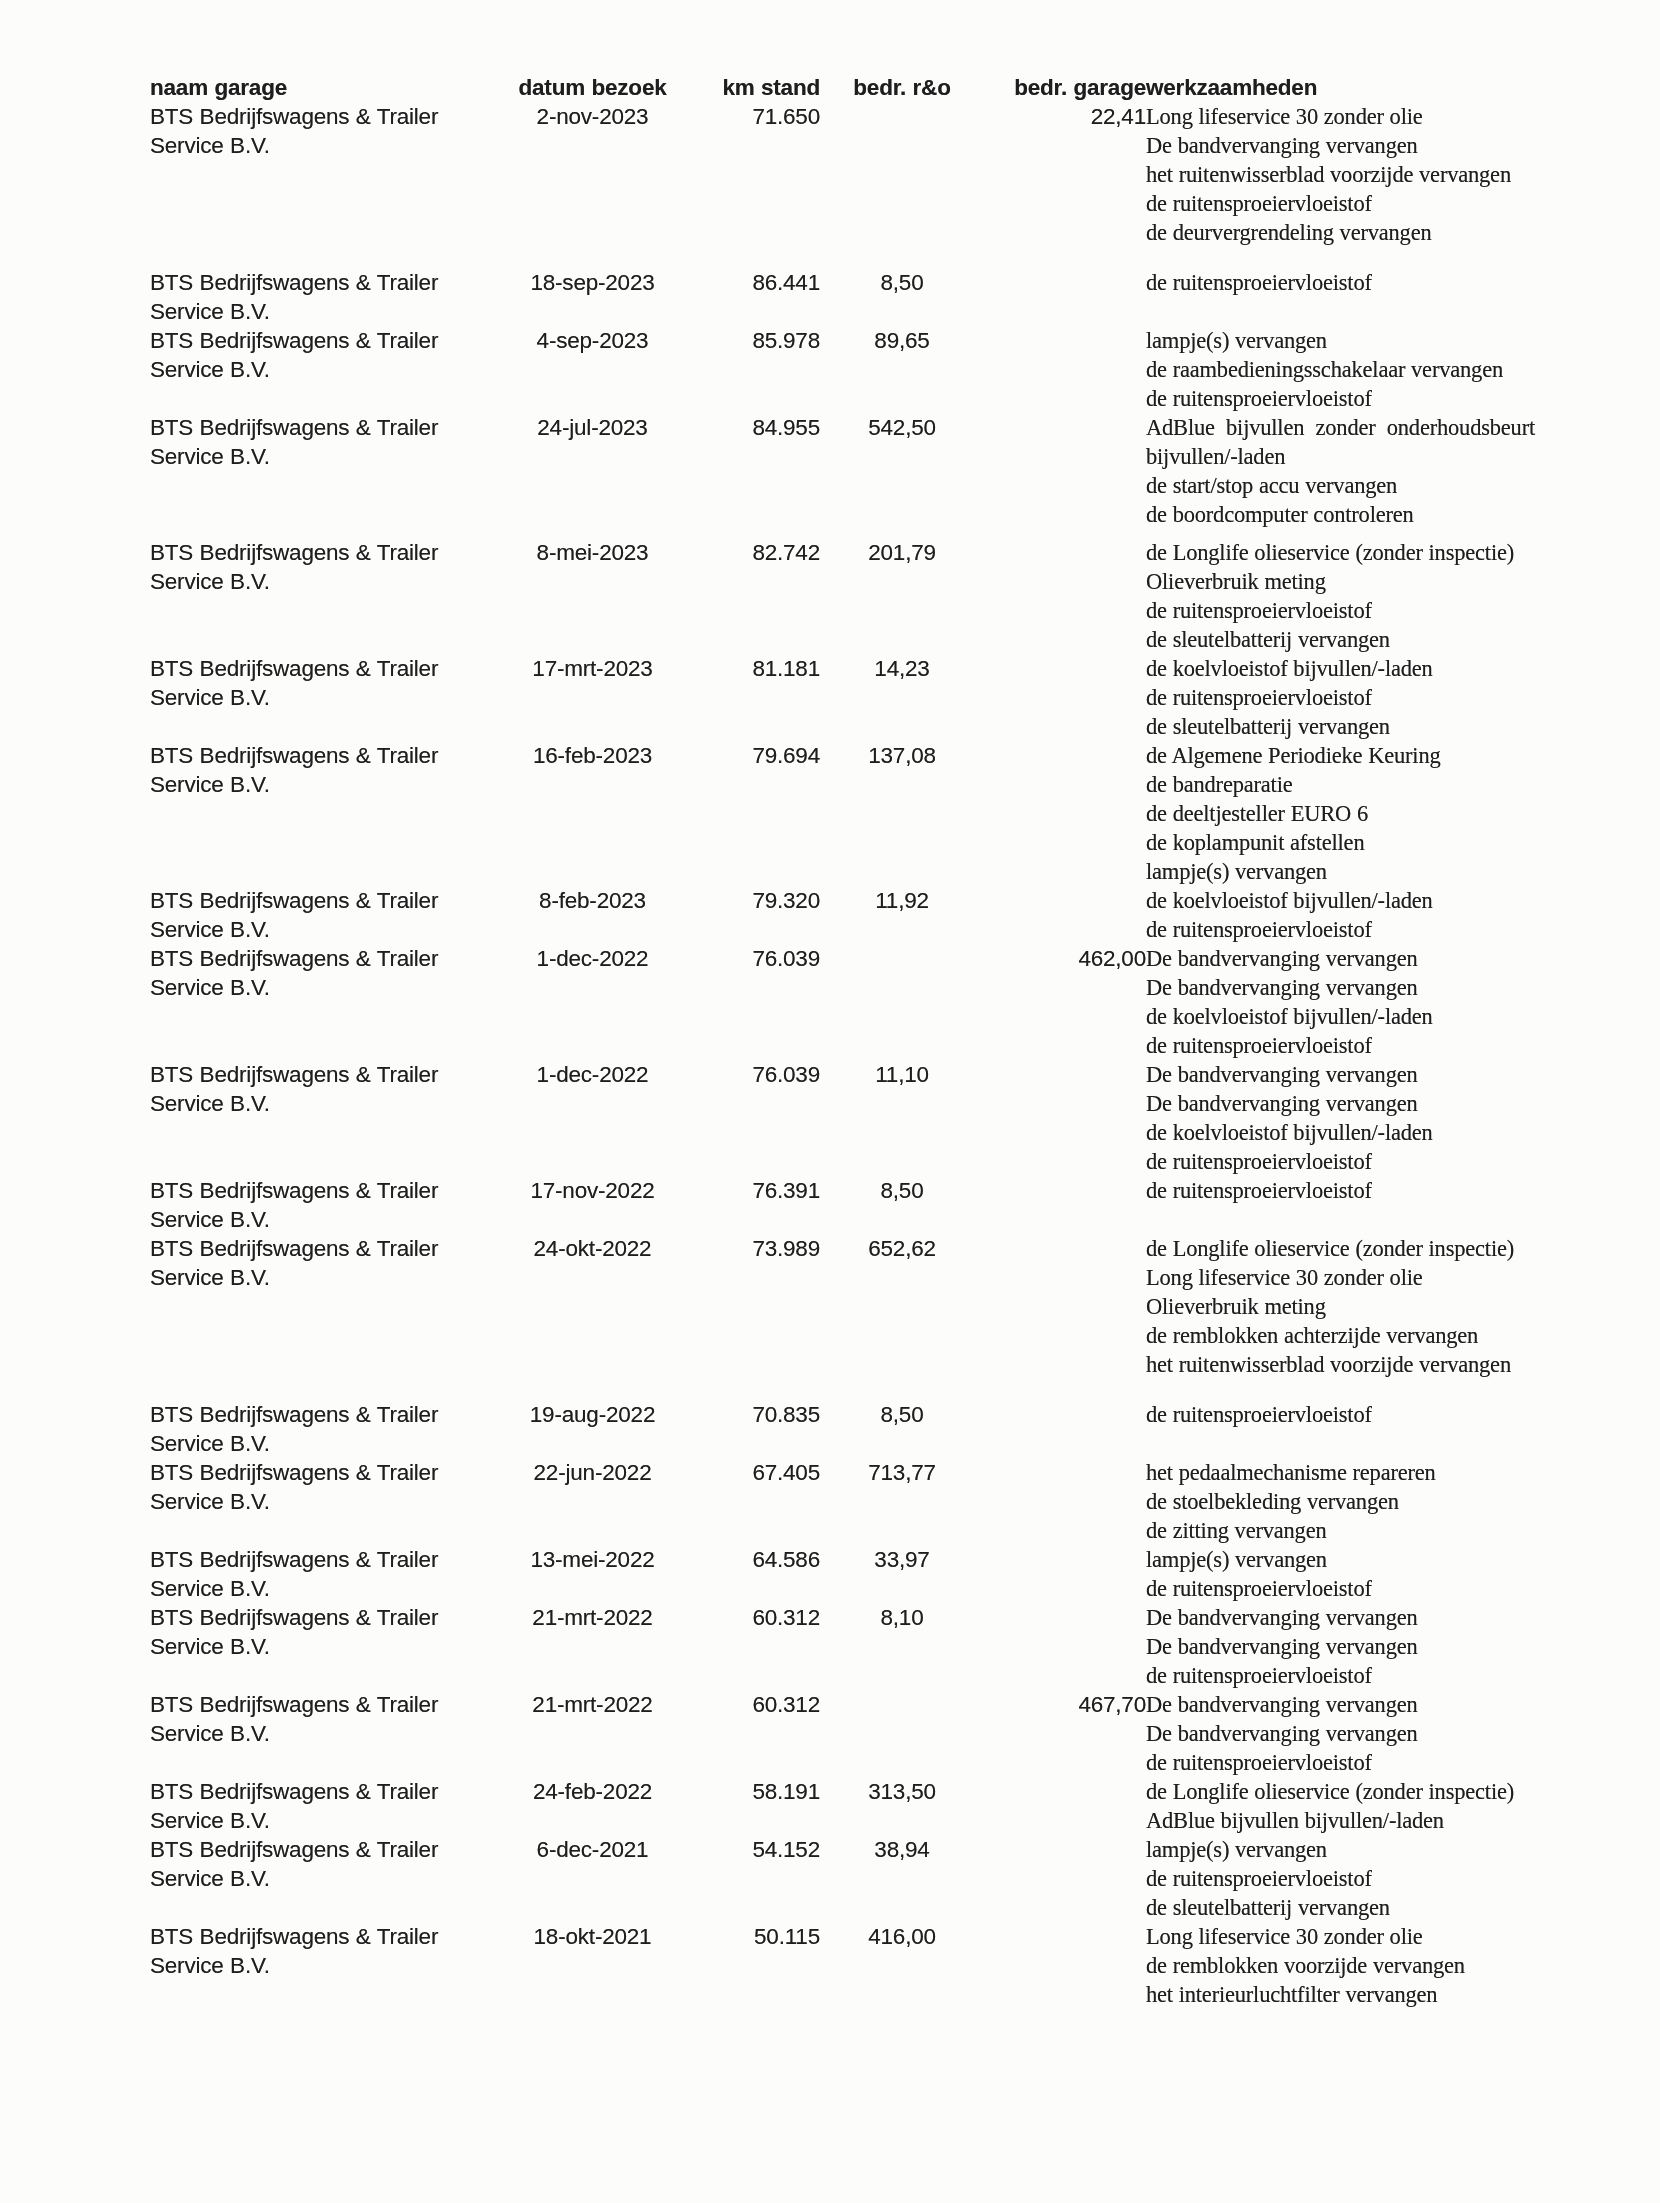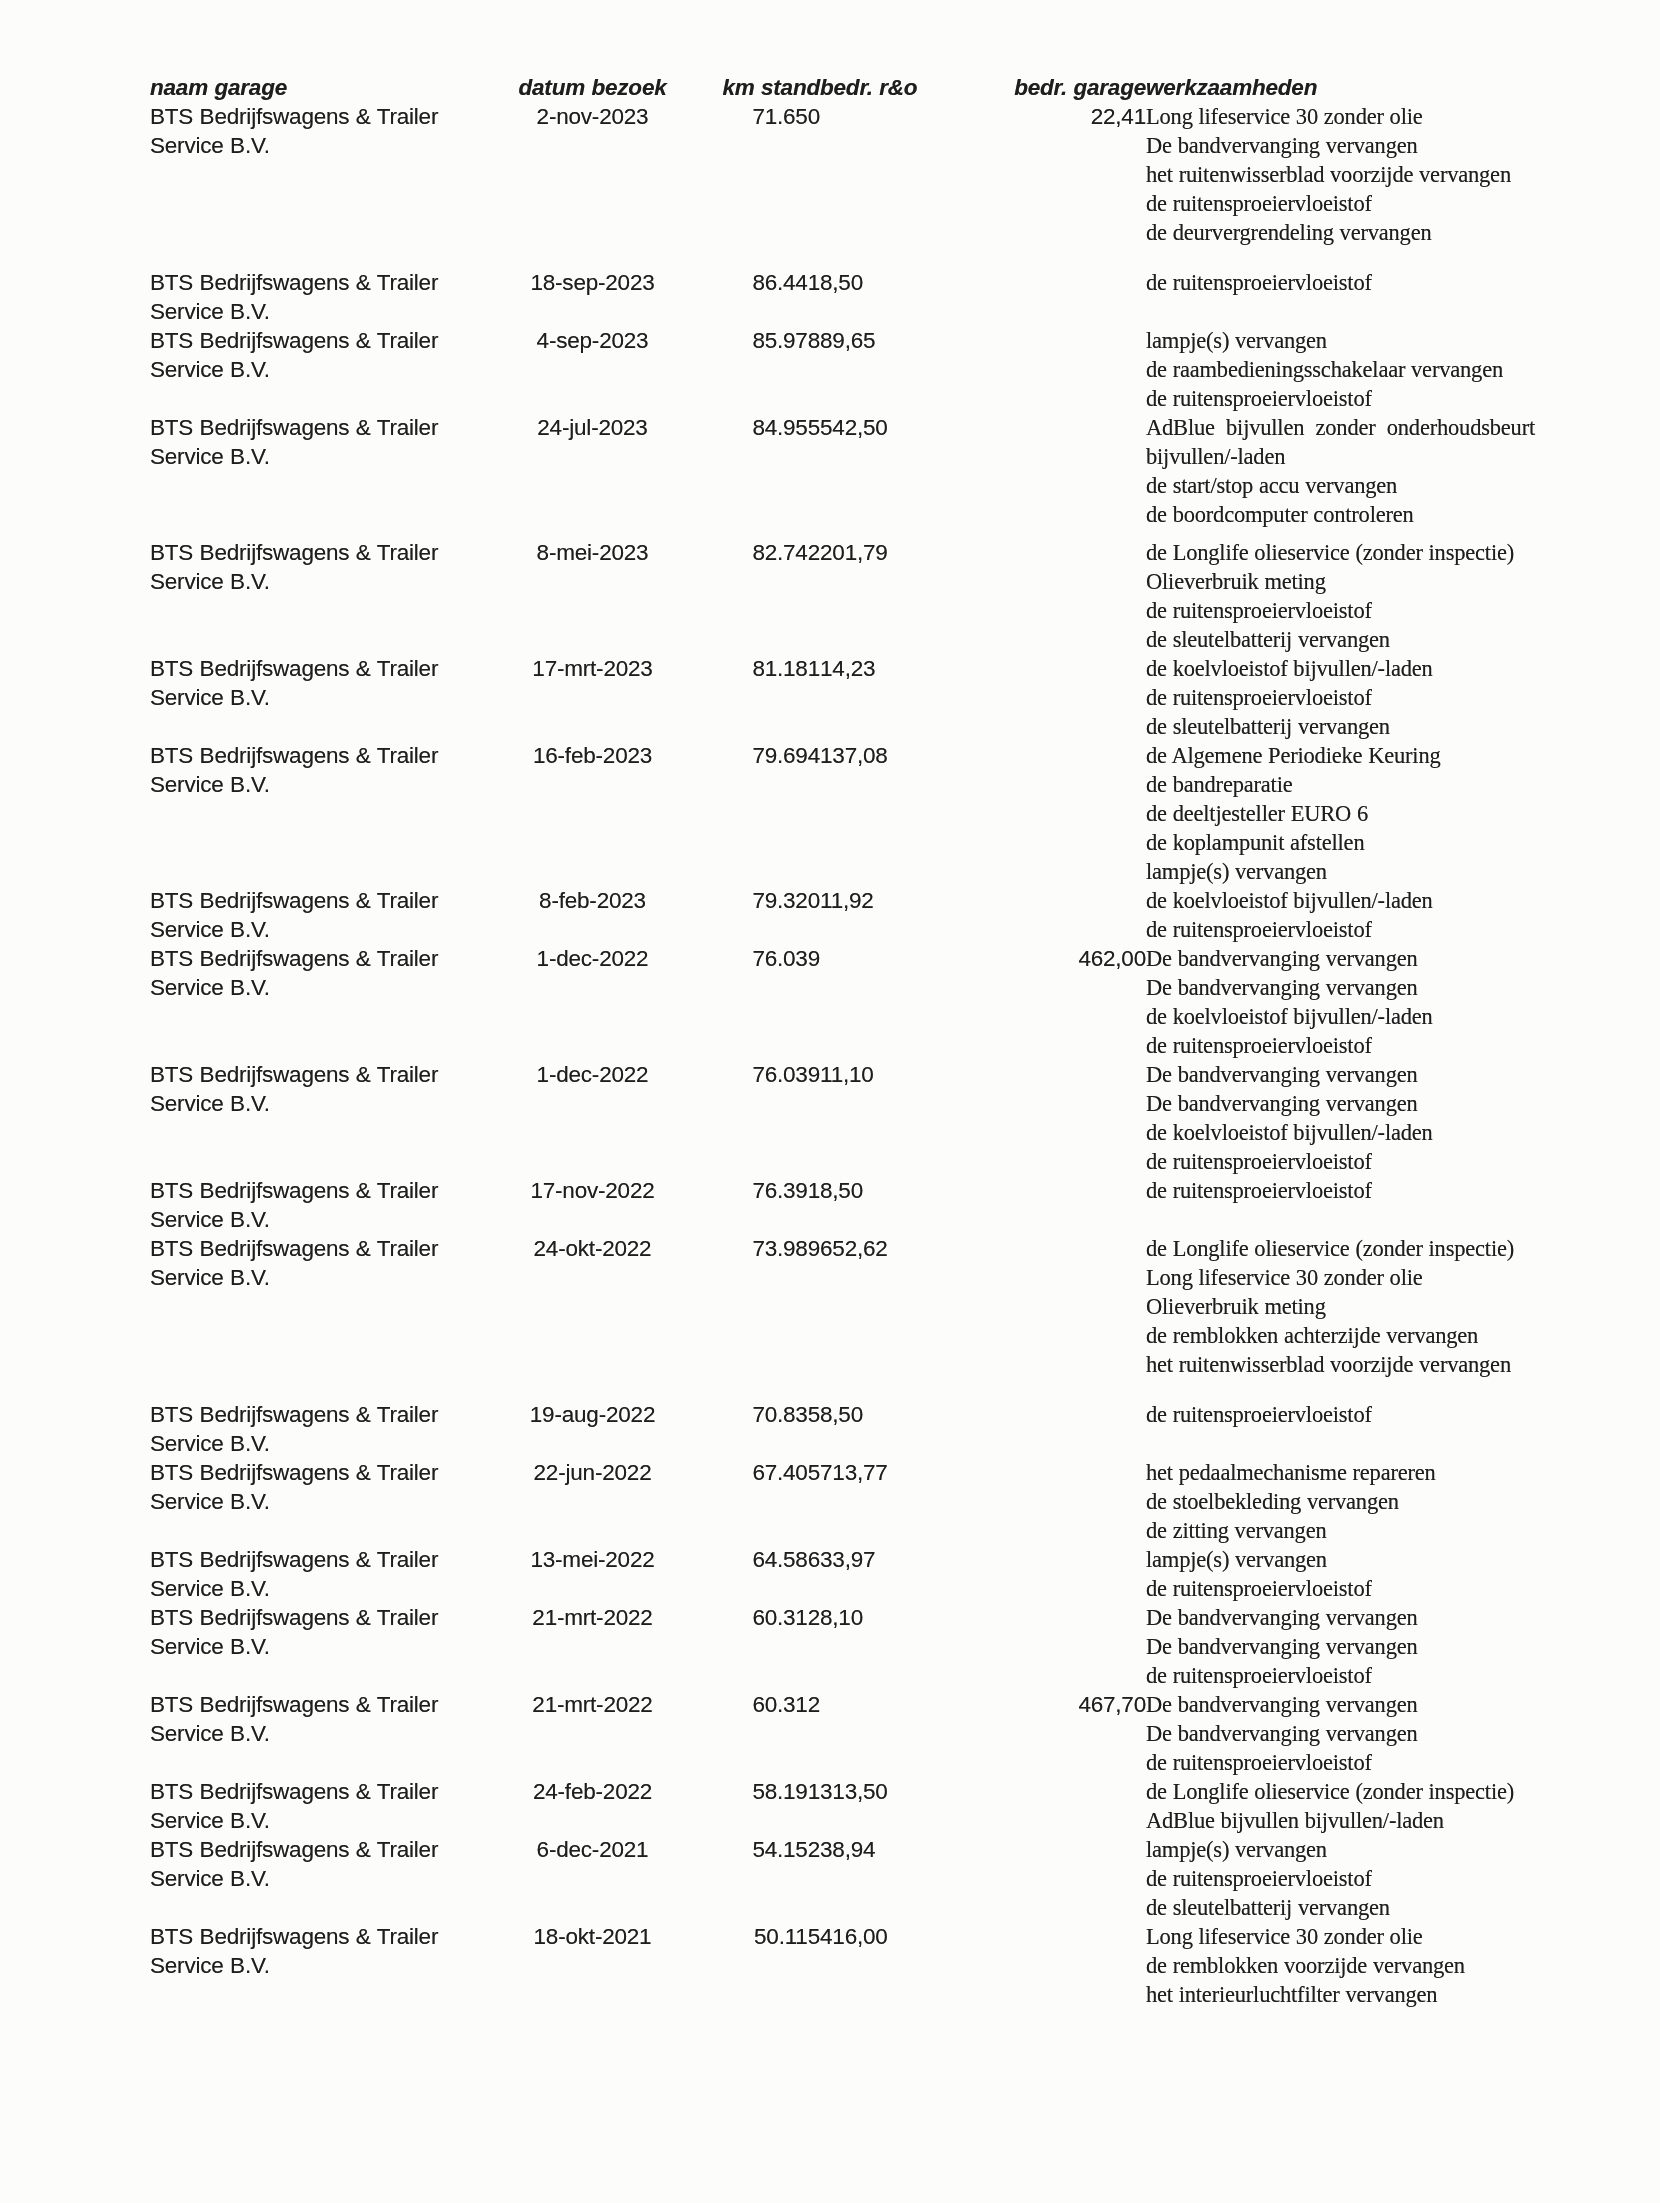--- a/index.html
+++ b/index.html
@@ -17,25 +17,25 @@
   }
   .doc-table th,.doc-table td{
     vertical-align:top;
     font-size:22.5px;
     line-height:29px;
     padding:0;
     letter-spacing:-0.2px;
     text-shadow:0 0 0.6px rgba(30,30,30,0.55);
     word-spacing:0.4px;
   }
-  .doc-table th{font-weight:bold;white-space:nowrap;font-style:italic;}
+  .doc-table th{font-weight:bold;white-space:nowrap;}
   .c-garage{width:346px;text-align:left;padding-right:8.6px;}
   .c-date  {width:193px;text-align:center;white-space:nowrap;}
   .c-km    {width:131px;text-align:right;white-space:nowrap;}
-  .c-ro    {width:164px;text-align:left;white-space:nowrap;margin-top:29px;}
+  .c-ro    {width:164px;text-align:center;white-space:nowrap;margin-top:29px;}
   .c-banden{width:162px;text-align:right;white-space:nowrap;}
   .c-werk  {width:389px;text-align:left;padding-left:16.4px;margin-left:30px;}
   .werk-item{text-align:justify;font-family:Liberation Serif, serif;}
   tr.gap-lg td{padding-bottom:21px;}
   tr.gap-sm td{padding-bottom:8.6px;}
 </style>
 </head>
 <body>
 
 <table class="doc-table">

